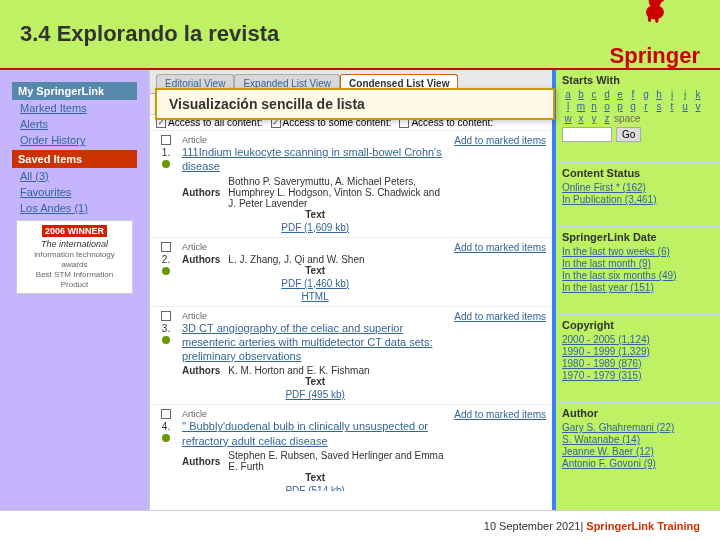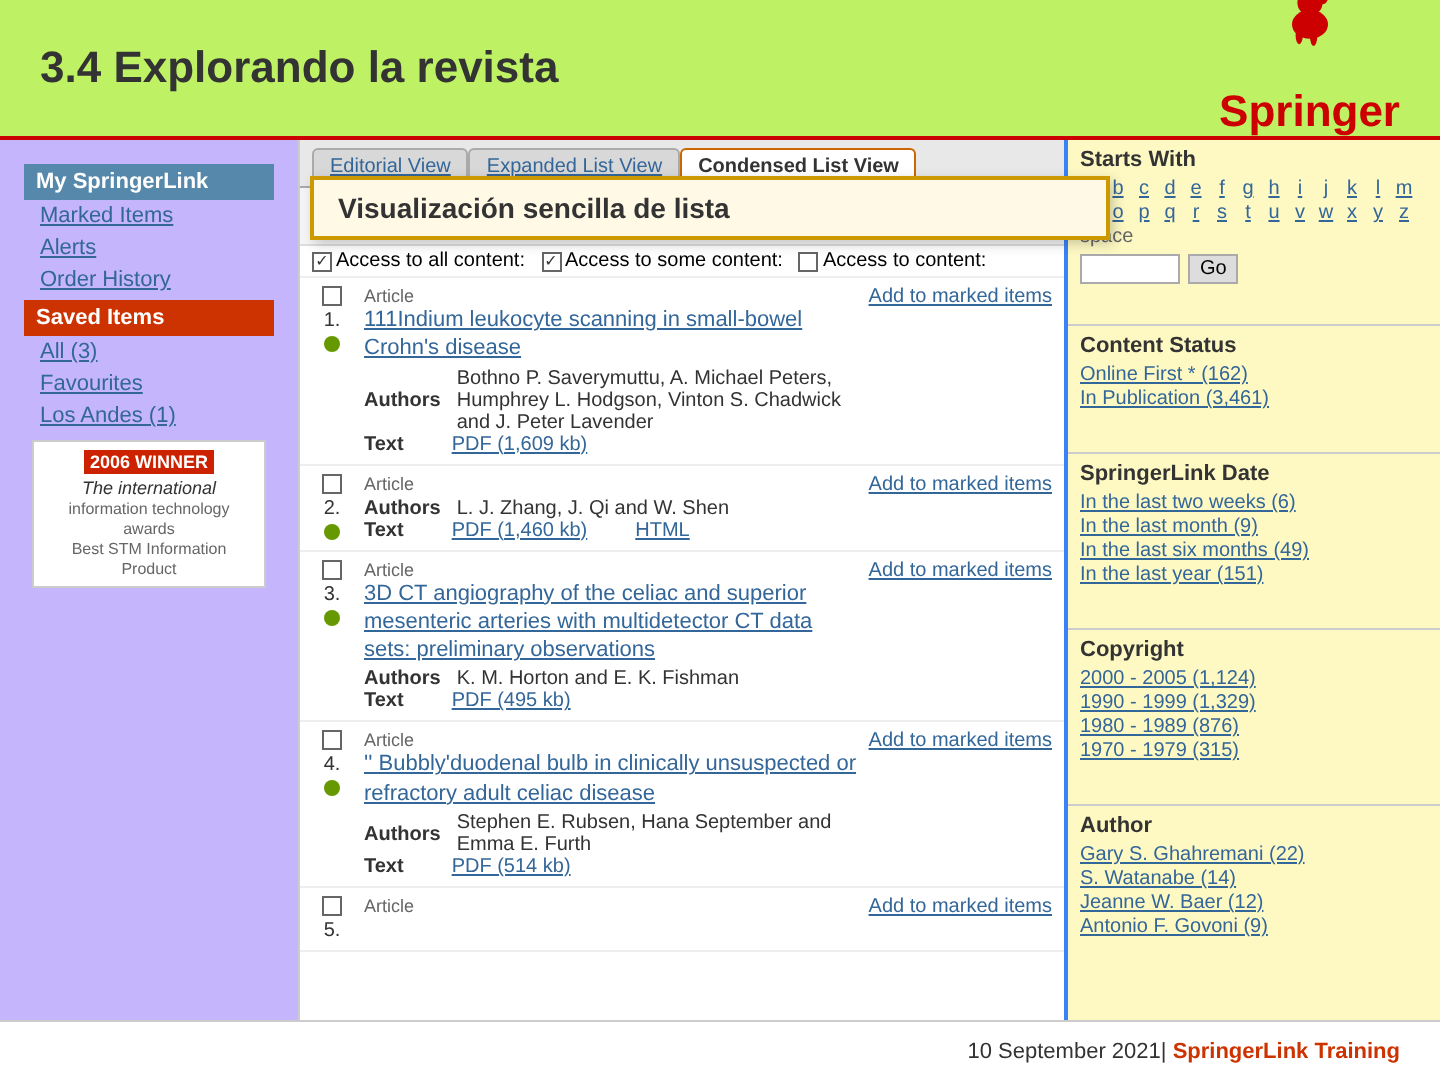--- a/index.html
+++ b/index.html
@@ -283,21 +283,22 @@
       font-size: 10px;
       font-weight: bold;
     }
     .article-authors-val {
       color: #333;
       font-size: 10px;
     }
     .article-text-row {
       display: flex;
       align-items: center;
-      gap: 24px;
+      gap: 2px;
+      flex-direction: column;
     }
     .article-text-label {
       color: #333;
       font-size: 10px;
       font-weight: bold;
     }
     .article-links {
       color: #336699;
       font-size: 10px;
       text-decoration: underline;
@@ -307,23 +308,23 @@
       color: #336699;
       font-size: 10px;
       text-decoration: underline;
       cursor: pointer;
       white-space: nowrap;
       align-self: flex-start;
     }
 
     
     .right-sidebar {
-      width: 188px;
-      background: #fef9c3;
-      border-left: 2px solid #3b82f6;
+      width: 168px;
+      background: #bef264;
+      border-left: 4px solid #3b82f6;
       font-size: 10px;
       overflow-y: auto;
     }
     .rs-starts-with {
       padding: 4px 6px;
     }
     .rs-title {
       font-weight: bold;
       color: #333;
       font-size: 11px;
@@ -570,21 +571,21 @@
         <div class="article-num-col">
           <div class="article-checkbox"></div>
           <span class="article-num">4.</span>
           <div class="article-green-dot"></div>
         </div>
         <div class="article-body">
           <div class="article-type">Article</div>
           <div class="article-title">'' Bubbly'duodenal bulb in clinically unsuspected or refractory adult celiac disease</div>
           <div class="article-meta-row">
             <span class="article-authors-label">Authors</span>
-            <span class="article-authors-val">Stephen E. Rubsen, Hana September and Emma E. Furth</span>
+            <span class="article-authors-val">Stephen E. Rubsen, Saved Herlinger and Emma E. Furth</span>
           </div>
           <div class="article-text-row">
             <span class="article-text-label">Text</span>
             <span class="article-links">PDF (514 kb)</span>
           </div>
         </div>
         <span class="add-to-marked">Add to marked items</span>
       </div>
 
       <div class="article-item">

